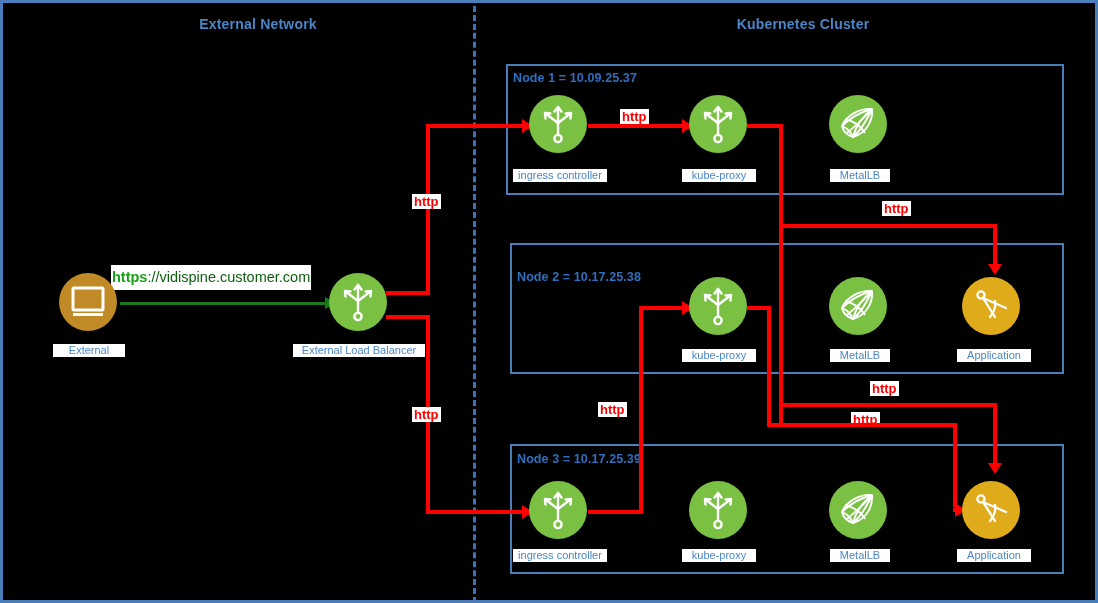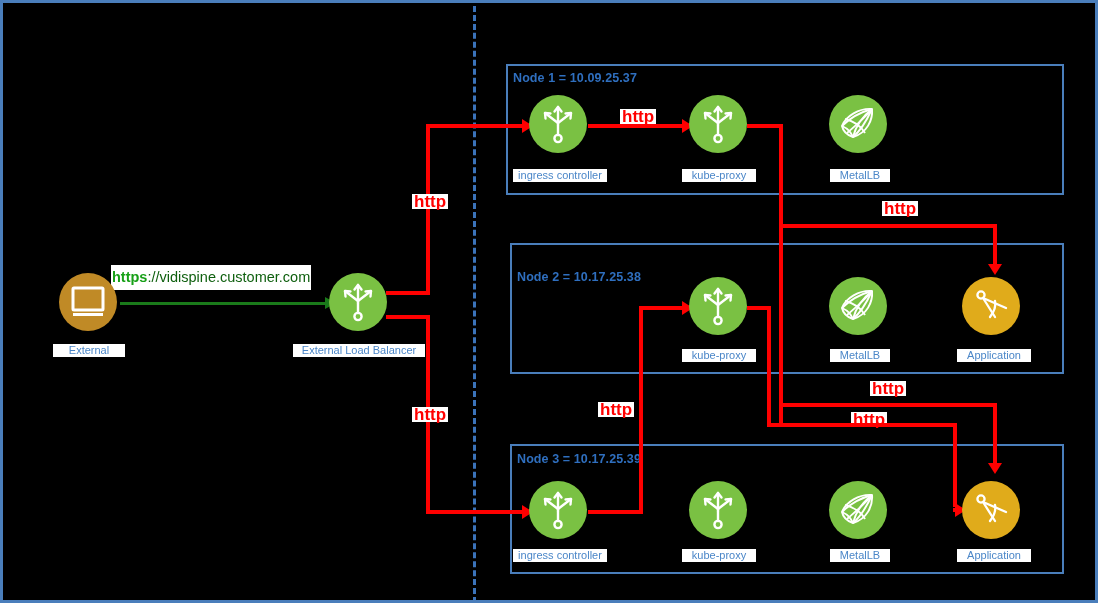--- a/index.html
+++ b/index.html
@@ -110,21 +110,21 @@
     position: absolute;
     background: #1A7A1A;
     height: 3px;
   }
 
   .http-label {
     position: absolute;
     color: #FF0000;
     background: #FFFFFF;
     font-weight: bold;
-    font-size: 17px;
+    font-size: 13px;
     line-height: 15px;
     padding: 0 2px;
     white-space: nowrap;
   }
 
   .url-label {
     position: absolute;
     background: #FFFFFF;
     font-size: 14.5px;
     line-height: 17px;
@@ -132,20 +132,22 @@
     padding: 4px 1px;
     color: #0E5F0E;
   }
   .url-label .scheme { font-weight: bold; color: #17A017; }
 </style>
 </head>
 <body>
 
 <div id="canvas">
 
+  <div class="zone-title" id="title-external">External Network</div>
+  <div class="zone-title" id="title-cluster">Kubernetes Cluster</div>
 
   <div class="divider"></div>
 
   <div class="node-box" style="left:503px; top:61px; width:558px; height:131px;"></div>
   <div class="node-label" style="left:510px; top:68px;">Node 1 = 10.09.25.37</div>
 
   <div class="node-box" style="left:507px; top:240px; width:554px; height:131px;"></div>
   <div class="node-label" style="left:514px; top:248px;margin-top:19px;">Node 2 = 10.17.25.38</div>
 
   <div class="node-box" style="left:507px; top:441px; width:554px; height:130px;"></div>

